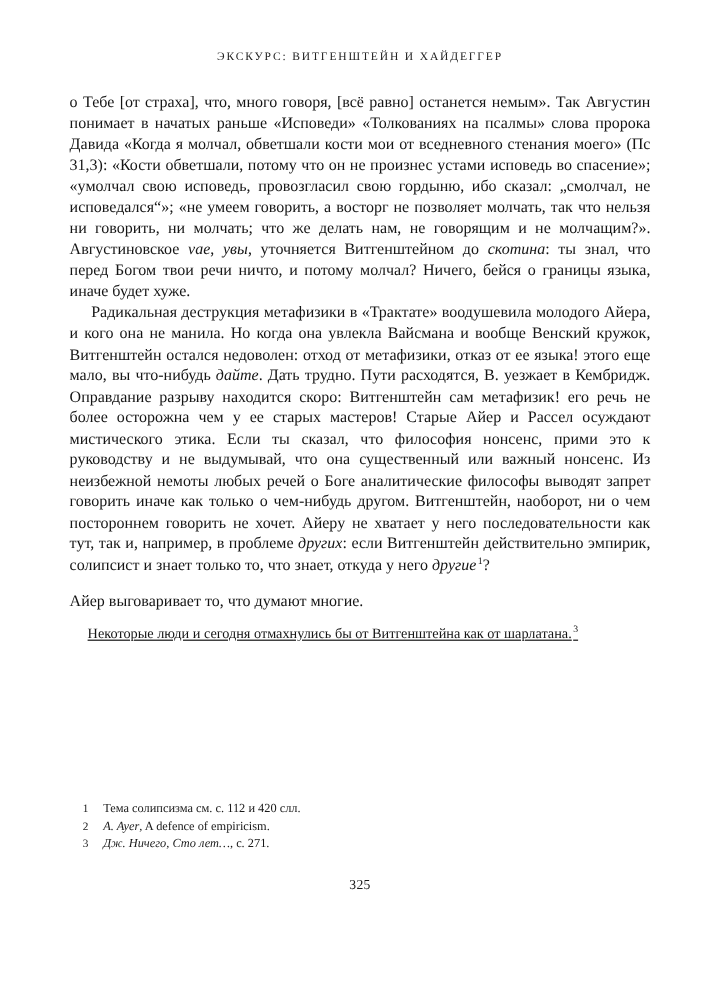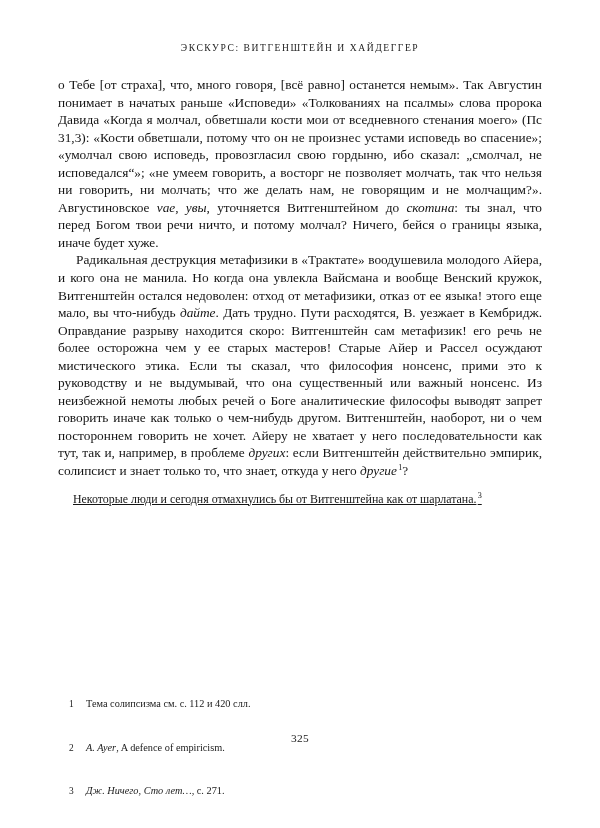--- a/index.html
+++ b/index.html
@@ -103,21 +103,20 @@
   }
   .footnote-num {
     width: 17px;
     flex: 0 0 17px;
     text-align: left;
     margin-left: 11px;
     font-size: 9.4px;
   }
   .footnote-text {
     flex: 1 1 auto;
-    margin-top: 29px;
   }
 
   
   .folio {
     position: absolute;
     left: 58px;
     top: 732px;
     width: 484px;
     text-align: center;
     font-size: 11.4px;
@@ -132,20 +131,21 @@
 
   <div class="running-head">Экскурс: Витгенштейн и Хайдеггер</div>
 
   <div class="textblock">
 
     <p class="body-par">о Тебе [от страха], что, много говоря, [всё равно] останется немым». Так Августин понимает в начатых раньше «Исповеди» «Толкованиях на псалмы» слова пророка Давида «Когда я молчал, обветшали кости мои от вседневного стенания моего» (Пс 31,3): «Кости обветшали, потому что он не произнес устами исповедь во спасение»; «умолчал свою исповедь, провозгласил свою гордыню, ибо сказал: „смолчал, не исповедался“»; «не умеем говорить, а восторг не позволяет молчать, так что нельзя ни говорить, ни молчать; что же делать нам, не говорящим и не молчащим?». Августиновское <i>vae</i>, <i>увы</i>, уточняется Витгенштейном до <i>скотина</i>: ты знал, что перед Богом твои речи ничто, и потому молчал? Ничего, бейся о границы языка, иначе будет хуже.</p>
 
     <p class="body-par indented">Радикальная деструкция метафизики в «Трактате» воодушевила молодого Айера, и кого она не манила. Но когда она увлекла Вайсмана и вообще Венский кружок, Витгенштейн остался недоволен: отход от метафизики, отказ от ее языка! этого еще мало, вы что-нибудь <i>дайте</i>. Дать трудно. Пути расходятся, В. уезжает в Кембридж. Оправдание разрыву находится скоро: Витгенштейн сам метафизик! его речь не более осторожна чем у ее старых мастеров! Старые Айер и Рассел осуждают мистического этика. Если ты сказал, что философия нонсенс, прими это к руководству и не выдумывай, что она существенный или важный нонсенс. Из неизбежной немоты любых речей о Боге аналитические философы выводят запрет говорить иначе как только о чем-нибудь другом. Витгенштейн, наоборот, ни о чем постороннем говорить не хочет. Айеру не хватает у него последовательности как тут, так и, например, в проблеме <i>других</i>: если Витгенштейн действительно эмпирик, солипсист и знает только то, что знает, откуда у него <i>другие</i><sup class="fn">1</sup>?</p>
 
 
+    <p class="interjection">Айер выговаривает то, что думают многие.</p>
 
     <blockquote class="quote tight">Некоторые люди и сегодня отмахнулись бы от Витгенштейна как от шарлатана.<sup class="fn">3</sup></blockquote>
 
   </div>
 
   <div class="footnotes">
     <div class="footnote-row">
       <span class="footnote-num">1</span>
       <span class="footnote-text">Тема солипсизма см. с. 112 и 420 слл.</span>
     </div>

